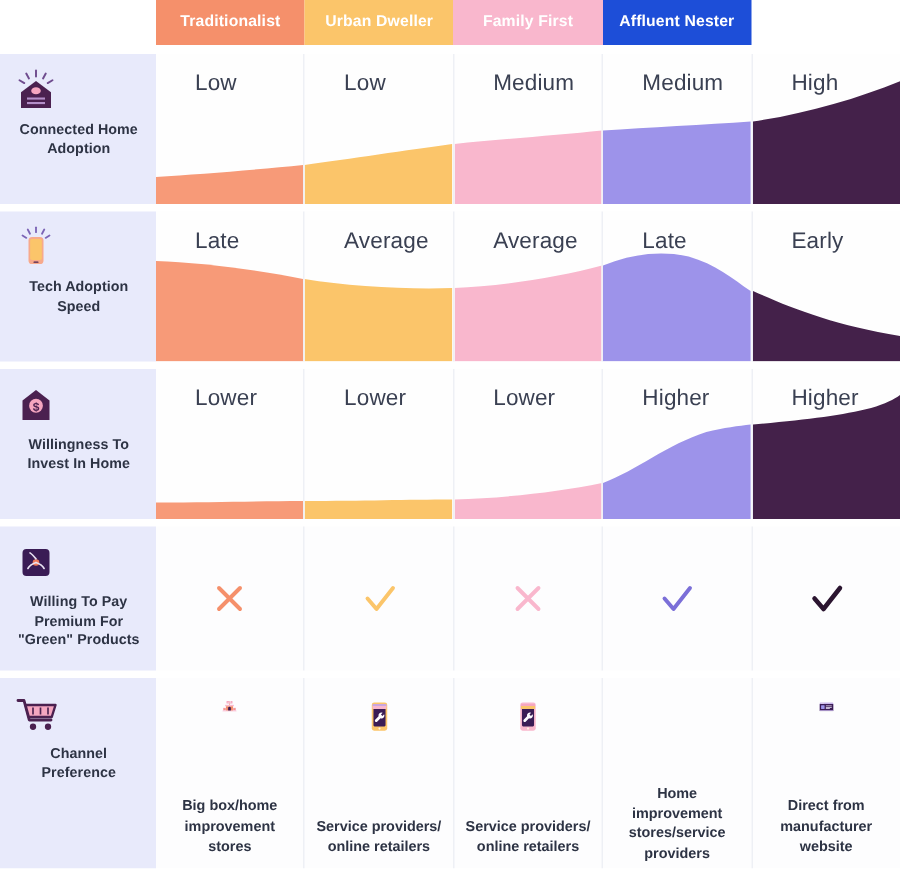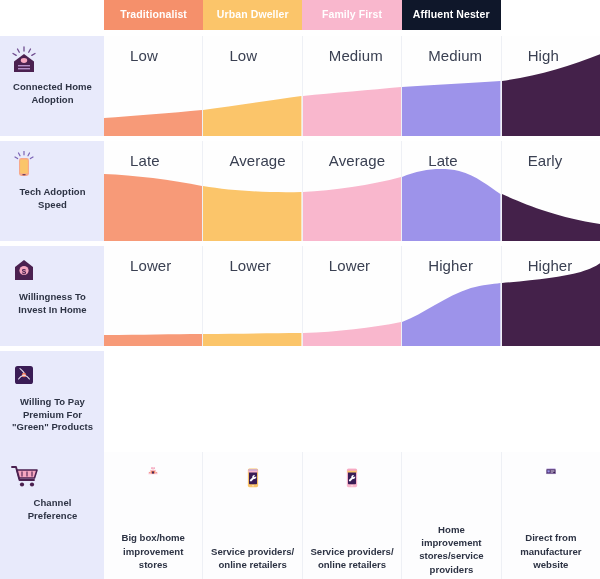--- a/index.html
+++ b/index.html
@@ -138,21 +138,21 @@
     <div class="header-spacer"></div>
     <div class="header-cell" style="background: rgb(245, 144, 107); color: rgb(255, 255, 255);">
       <span>Traditionalist</span>
     </div>
     <div class="header-cell" style="background: rgb(251, 197, 106); color: rgb(255, 255, 255);">
       <span>Urban Dweller</span>
     </div>
     <div class="header-cell" style="background: rgb(249, 183, 205); color: rgb(255, 255, 255);">
       <span>Family First</span>
     </div>
-    <div class="header-cell" style="background: #0f172a; color: rgb(255, 255, 255);">
+    <div class="header-cell" style="background: #1d4ed8; color: rgb(255, 255, 255);">
       <span>Affluent Nester</span>
     </div>
     <div class="header-cell" style="background: rgb(68, 33, 74); color: rgb(255, 255, 255); margin-top: 48px;">
       <span>Lean Forward</span>
     </div>
   </div>
 
   <div class="row" id="row0" style="top:36px;height:100px;">
     <div class="row-label">
       <span class="icon-box">
@@ -296,21 +296,21 @@
       </div>
       <div class="cell">
         <svg class="curve-svg" viewBox="0 0 100 100" preserveAspectRatio="none">
           <path d="M0,37 C35,34 60,31 80,26 C90,23 96,20 100,17 L100,100 L0,100 Z" fill="#44214a"></path>
         </svg>
         <span class="cell-value">Higher</span>
       </div>
     </div>
   </div>
 
-  <div class="row row-marks" id="row3" style="top:351px;height:96px;flex-direction:column;">
+  <div class="row row-marks" id="row3" style="top:351px;height:96px;">
     <div class="row-label">
       <span class="icon-box">
         <svg width="30" height="28" viewBox="0 0 30 28">
           <rect x="6" y="5" width="18" height="18" rx="2.6" fill="#3a1c55"></rect>
           <circle cx="15" cy="14" r="2.2" fill="#f07a5a"></circle>
           <path d="M15 11.6 C13 9.2 12.1 8.3 11 7.6" stroke="#e8e2f2" stroke-width="1.1" fill="none" stroke-linecap="round"></path>
           <path d="M15 14 C12 15 10.6 16.3 9.6 18" stroke="#e8e2f2" stroke-width="1.1" fill="none" stroke-linecap="round"></path>
           <path d="M15 14 C18 15 19.4 16.3 20.4 18" stroke="#e8e2f2" stroke-width="1.1" fill="none" stroke-linecap="round"></path>
         </svg>
       </span>

